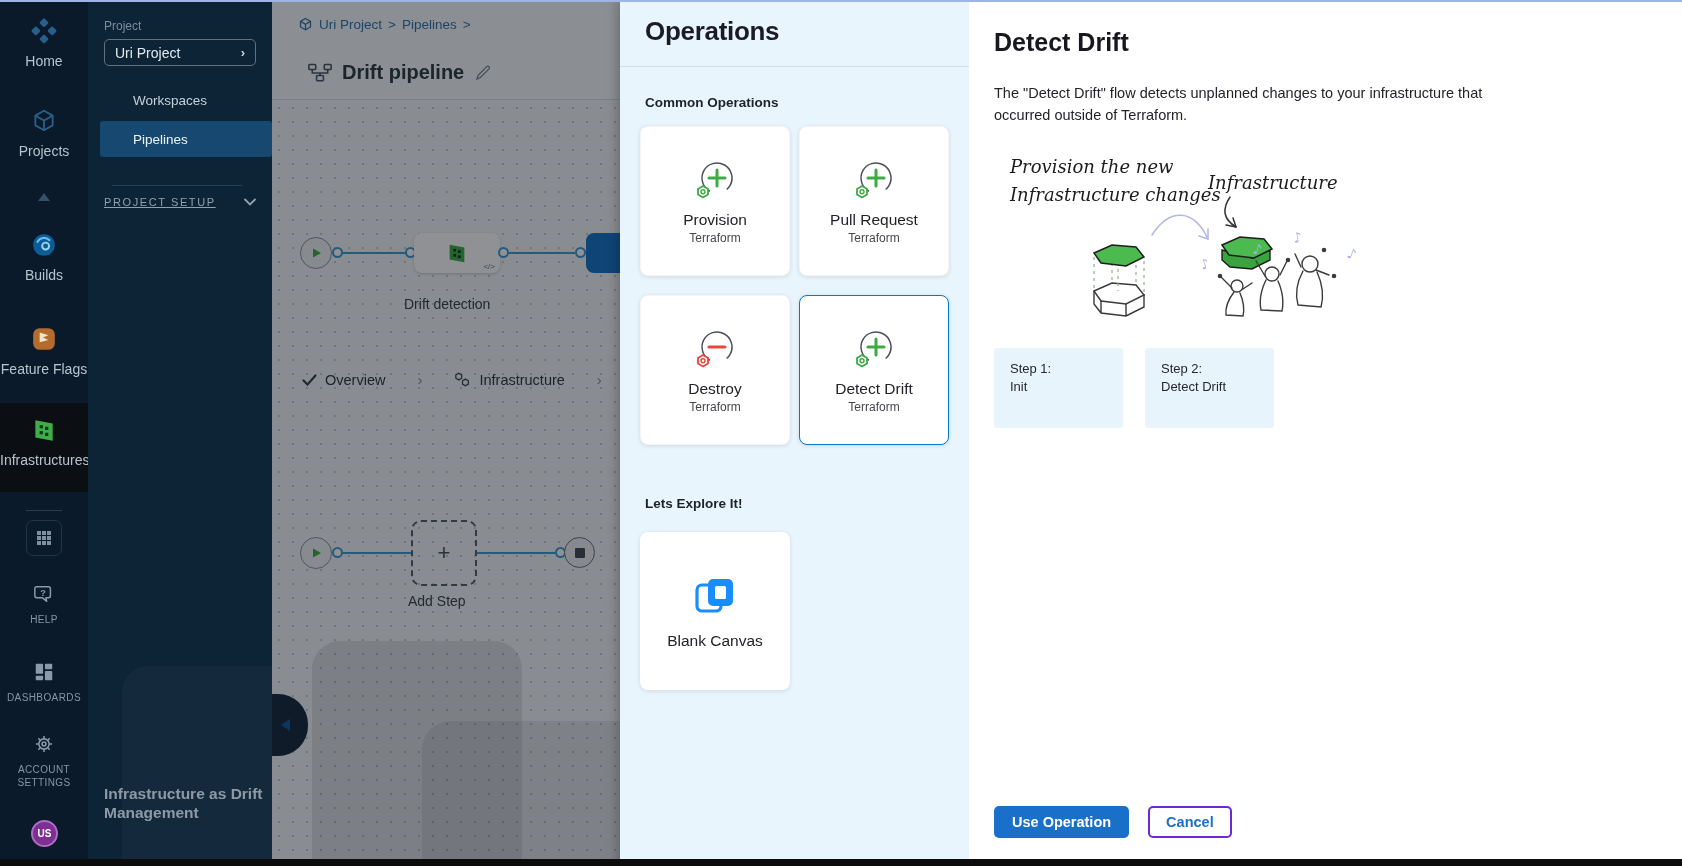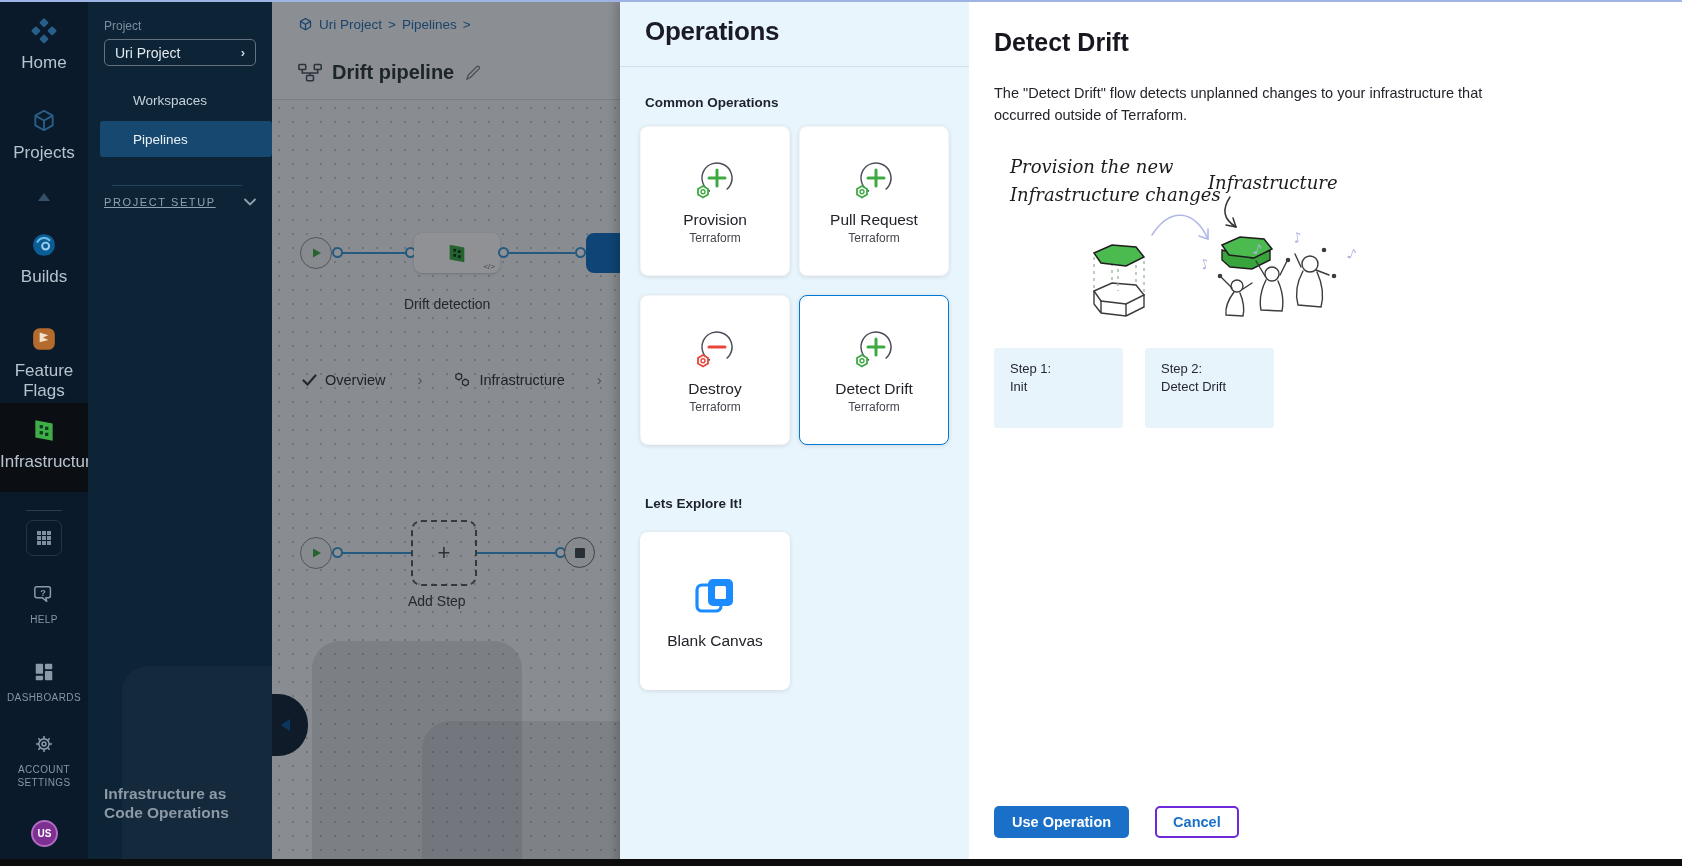--- a/index.html
+++ b/index.html
@@ -5,21 +5,21 @@
   html,body{margin:0;padding:0;background:#ffffff;}
   *{box-sizing:border-box;}
   .screen{position:relative;width:1682px;height:866px;overflow:hidden;
           font-family:"Liberation Sans","DejaVu Sans",sans-serif;background:#fff;}
   .topline{position:absolute;left:0;top:0;width:100%;height:2px;background:#9db4e4;z-index:30;}
   .bottombar{position:absolute;left:0;bottom:0;width:100%;height:7px;background:#0c0c0c;z-index:30;}
 
   
   .modbar{position:absolute;left:0;top:0;width:88px;height:866px;background:#0a1a2a;z-index:3;}
   .mod-item{position:absolute;left:0;width:88px;text-align:center;cursor:pointer;}
-  .mod-item .lbl{display:block;margin-top:5px;font-size:17px;color:#b7c4ce;}
+  .mod-item .lbl{display:block;margin-top:5px;font-size:14px;color:#b7c4ce;}
   .mod-item.small .lbl{font-size:10px;color:#8696a5;letter-spacing:.4px;line-height:1.25;}
   .infra-block{position:absolute;left:0;top:403px;width:88px;height:89px;background:#0b0f13;}
   .mod-divider{position:absolute;left:26px;top:510px;width:36px;height:1px;background:#2c3c4a;}
   .collapse-tri{position:absolute;left:0;top:190px;width:88px;text-align:center;color:#36506a;font-size:13px;cursor:pointer;}
   .grid-btn{position:absolute;left:26px;top:520px;width:36px;height:36px;border:1px solid #223548;border-radius:7px;
             display:flex;align-items:center;justify-content:center;cursor:pointer;}
   .avatar{position:absolute;left:31px;top:820px;width:27px;height:27px;border-radius:50%;background:#7e2f92;
           border:2px solid #b06cc4;color:#fff;font-size:10px;font-weight:bold;display:flex;align-items:center;justify-content:center;cursor:pointer;}
 
   
@@ -36,21 +36,21 @@
   .proj-setup{position:absolute;left:16px;top:196px;width:152px;display:flex;align-items:center;justify-content:space-between;
               font-size:11px;letter-spacing:1.6px;color:#8fa2b2;cursor:pointer;text-decoration:underline;}
   .proj-footer{position:absolute;left:16px;top:784px;width:160px;font-size:15.5px;font-weight:bold;color:#8d9aa6;line-height:1.25;}
   .proj-wm{position:absolute;right:-50px;bottom:-40px;width:200px;height:240px;border-radius:26px;background:rgba(255,255,255,0.03);}
 
   
   .content{position:absolute;left:272px;top:0;width:348px;height:866px;background:#f4f6f8;overflow:hidden;z-index:1;}
   .content-header{position:absolute;left:0;top:0;width:100%;height:100px;background:#f8fafb;border-bottom:1px solid #d9dee3;}
   .crumbs{position:absolute;left:26px;top:17px;display:flex;align-items:center;gap:6px;font-size:13.5px;color:#2e74b5;}
   .crumbs a{cursor:pointer;}
-  .ptitle-row{position:absolute;left:26px;top:61px;display:flex;align-items:center;gap:10px;}
+  .ptitle-row{position:absolute;left:36px;top:61px;display:flex;align-items:center;gap:10px;}
   .ptitle{font-size:20px;font-weight:bold;color:#2f3942;}
   .canvas{position:absolute;left:0;top:101px;width:100%;height:765px;
           background-image:radial-gradient(#c3cad1 1px, transparent 1.2px);background-size:14px 14px;}
   .wm1{position:absolute;left:40px;top:540px;width:210px;height:260px;border-radius:28px;background:rgba(15,30,45,.10);}
   .wm2{position:absolute;left:150px;top:620px;width:240px;height:200px;border-radius:28px;background:rgba(15,30,45,.08);}
   .playcircle{position:absolute;width:32px;height:32px;border-radius:50%;border:1px solid #8e959b;background:#f1f4f6;
               display:flex;align-items:center;justify-content:center;cursor:pointer;}
   .dot{position:absolute;width:11px;height:11px;border-radius:50%;background:#fff;border:2px solid #3d9bd6;}
   .pline{position:absolute;height:2px;background:#3d9bd6;}
   .stage-card{position:absolute;width:86px;height:40px;background:#ffffff;border-radius:8px;box-shadow:0 1px 3px rgba(0,0,0,.18);
@@ -90,21 +90,21 @@
   .blankcard .nm{margin-top:14px;font-size:15.5px;color:#22222a;}
 
   
   .detail{position:absolute;left:969px;top:0;width:713px;height:866px;background:#ffffff;z-index:10;padding:24px 30px 0 25px;}
   .detail h1{margin:4px 0 0 0;font-size:25px;font-weight:bold;color:#17171f;}
   .detail p{margin:26px 0 0 0;width:545px;font-size:14.5px;line-height:1.5;color:#23242b;}
   .illus{margin-top:18px;display:block;}
   .steps{margin-top:18px;display:flex;gap:22px;}
   .stepcard{width:129px;height:80px;background:#e7f4fb;border-radius:3px;padding:12px 0 0 16px;
             font-size:13px;color:#26272e;line-height:1.45;}
-  .btnrow{position:absolute;left:25px;bottom:28px;display:flex;gap:26px;}
+  .btnrow{position:absolute;left:25px;bottom:28px;display:flex;gap:19px;}
   .btn-primary{height:32px;padding:0 18px;background:#1a70c8;color:#fff;border:none;border-radius:5px;
                font-size:14.5px;font-weight:bold;font-family:inherit;cursor:pointer;}
   .btn-secondary{height:32px;padding:0 16px;background:#fff;color:#1a70c8;border:2px solid #6d28d9;border-radius:5px;
                  font-size:14.5px;font-weight:bold;font-family:inherit;cursor:pointer;}
   .hand{font-family:"DejaVu Serif","Liberation Serif",serif;font-style:italic;}
 </style>
 </head>
 <body>
 
 <div class="screen">
@@ -237,21 +237,21 @@
     <div class="side-item sel" style="top:121px">
       <span>Pipelines</span>
     </div>
     <div class="proj-divider"></div>
     <div class="proj-setup">
       <span>PROJECT SETUP</span>
       <svg width="12" height="8" viewBox="0 0 12 8">
         <path d="M1 1.5l5 5 5-5" stroke="#8fa2b2" stroke-width="1.8" fill="none" stroke-linecap="round"></path>
       </svg>
     </div>
-    <div class="proj-footer">Infrastructure as Code Operations</div>
+    <div class="proj-footer">Infrastructure as Drift Management</div>
   </aside>
 
   <main class="content">
     <div class="content-header">
       <div class="crumbs">
         <svg width="15" height="15" viewBox="0 0 24 24">
           <g fill="none" stroke="#2e74b5" stroke-width="2">
               <path d="M12 2.5l8 4.5v9l-8 4.5-8-4.5V7z"></path>
               <path d="M4 7l8 4.5L20 7M12 11.5V20.5"></path>
             </g>

